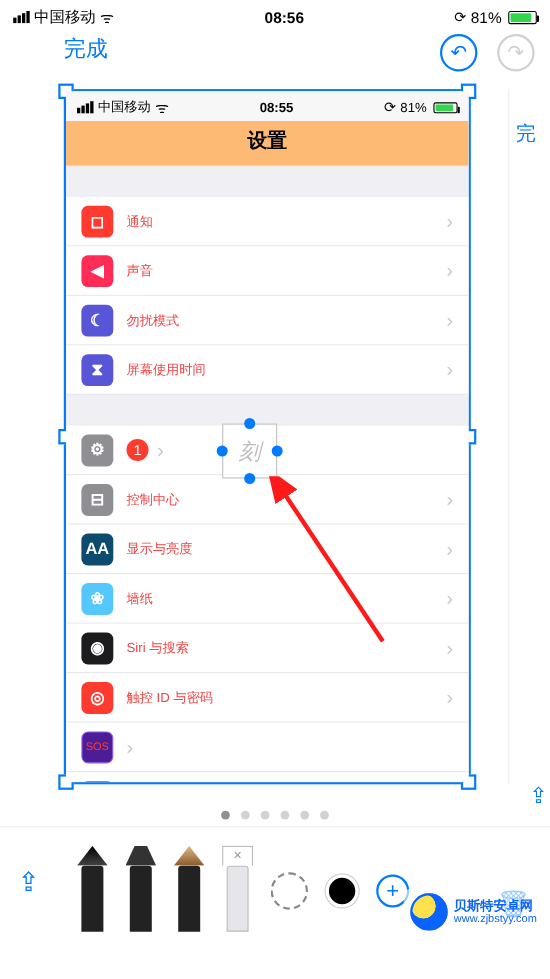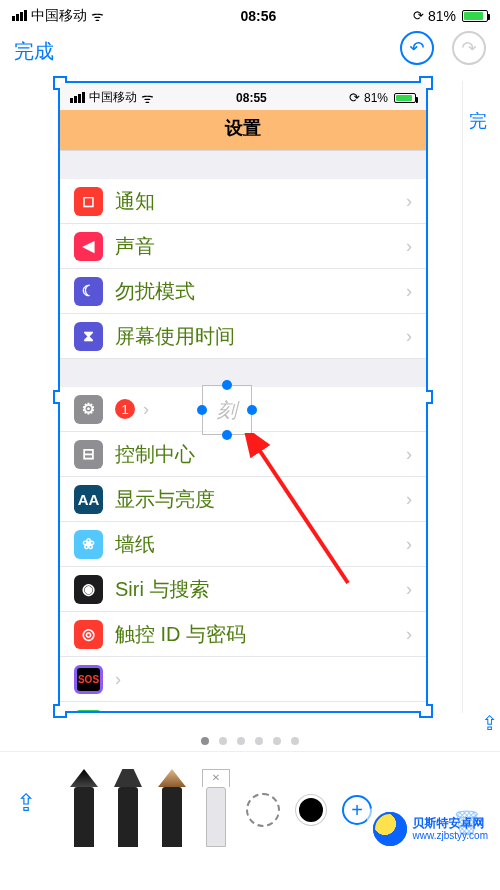--- a/index.html
+++ b/index.html
@@ -22,22 +22,23 @@
   .sigbars span:nth-child(4){height:11px}
   .wifi { font-size:14px; }
   .lock-rot { font-size:13px; }
   .battery {
     width:26px; height:12px; border:1px solid #000; border-radius:2px; position:relative; margin-left:2px;
   }
   .battery::after { content:""; position:absolute; right:-3px; top:3px; width:2px; height:6px; background:#000; border-radius:0 1px 1px 0;}
   .battery .fill { position:absolute; left:1px; top:1px; bottom:1px; width:80%; background:#32d74b; border-radius:1px;}
 
   .editor-bar {
-    display:flex; align-items:flex-end; justify-content:space-between;
+    display:flex; align-items:flex-start; justify-content:space-between;
     padding: 4px 14px 10px;
+    margin-left: 44px;
   }
   .done-btn { color:#007aff; font-size:20px; }
   .undo-redo { display:flex; gap:18px; align-items:center; }
   .circ-btn {
     width:34px; height:34px; border:2px solid #007aff; border-radius:50%;
     display:flex; align-items:center; justify-content:center; color:#007aff; font-size:18px;
   }
   .circ-btn.disabled { border-color:#d0d0d0; color:#d0d0d0; }
 
   
@@ -83,38 +84,38 @@
   .group-gap { height:28px; }
   .row {
     background:#fff; display:flex; align-items:center; height:45px;
     padding:0 14px; border-bottom:1px solid #e5e5ea; position:relative;
   }
   .row:last-child{border-bottom:none}
   .icon {
     width:29px; height:29px; border-radius:6px; margin-right:12px; flex:0 0 29px;
     display:flex; align-items:center; justify-content:center; color:#fff; font-size:15px; font-weight:600;
   }
-  .row-label { flex:1; font-size:20px; color:#4d7c0f; }
+  .row-label { flex:1; font-size:12px; color:#ef4444; }
   .chev { color:#c7c7cc; font-size:18px; }
   .badge {
     background:#ff3b30; color:#fff; width:20px; height:20px; border-radius:10px;
     display:flex; align-items:center; justify-content:center; font-size:13px; margin-right:8px;
   }
 
   .ic-notif{background:#ff3b30}
   .ic-sound{background:#ff2d55}
   .ic-dnd{background:#5856d6}
   .ic-screen{background:#5856d6}
   .ic-general{background:#8e8e93}
   .ic-control{background:#8e8e93}
   .ic-display{background:#0c4a6e}
   .ic-wallpaper{background:#54c7fc}
   .ic-siri{background:#1c1c1e}
   .ic-touchid{background:#ff3b30}
-  .ic-sos{background:#000000; color:#ff3b30; border:3px solid #8b5cf6; font-size:10px; font-weight:700}
+  .ic-sos{background:#4c1d95; color:#ff3b30; border:1px solid #8b5cf6; font-size:10px; font-weight:400}
   .ic-battery{background:#34c759}
 
   
   .stamp-box{
     position:absolute; left:142px; top:302px; width:50px; height:50px;
     border:1px solid #c0c0c0; background:rgba(255,255,255,0.6);
     display:flex; align-items:center; justify-content:center;
     color:#bdbdbd; font-size:20px; font-style:italic;
   }
   .stamp-dot{position:absolute; width:10px; height:10px; background:#007aff; border-radius:50%}

